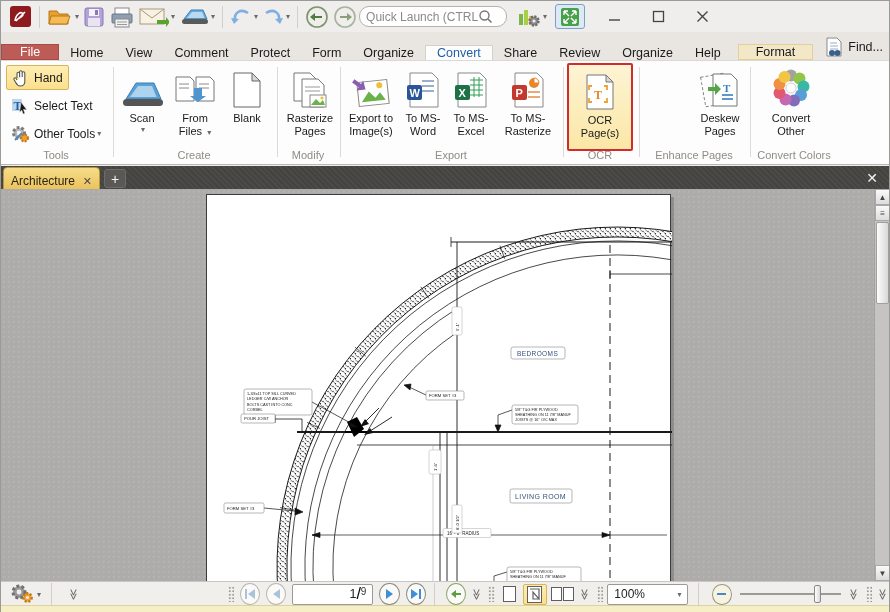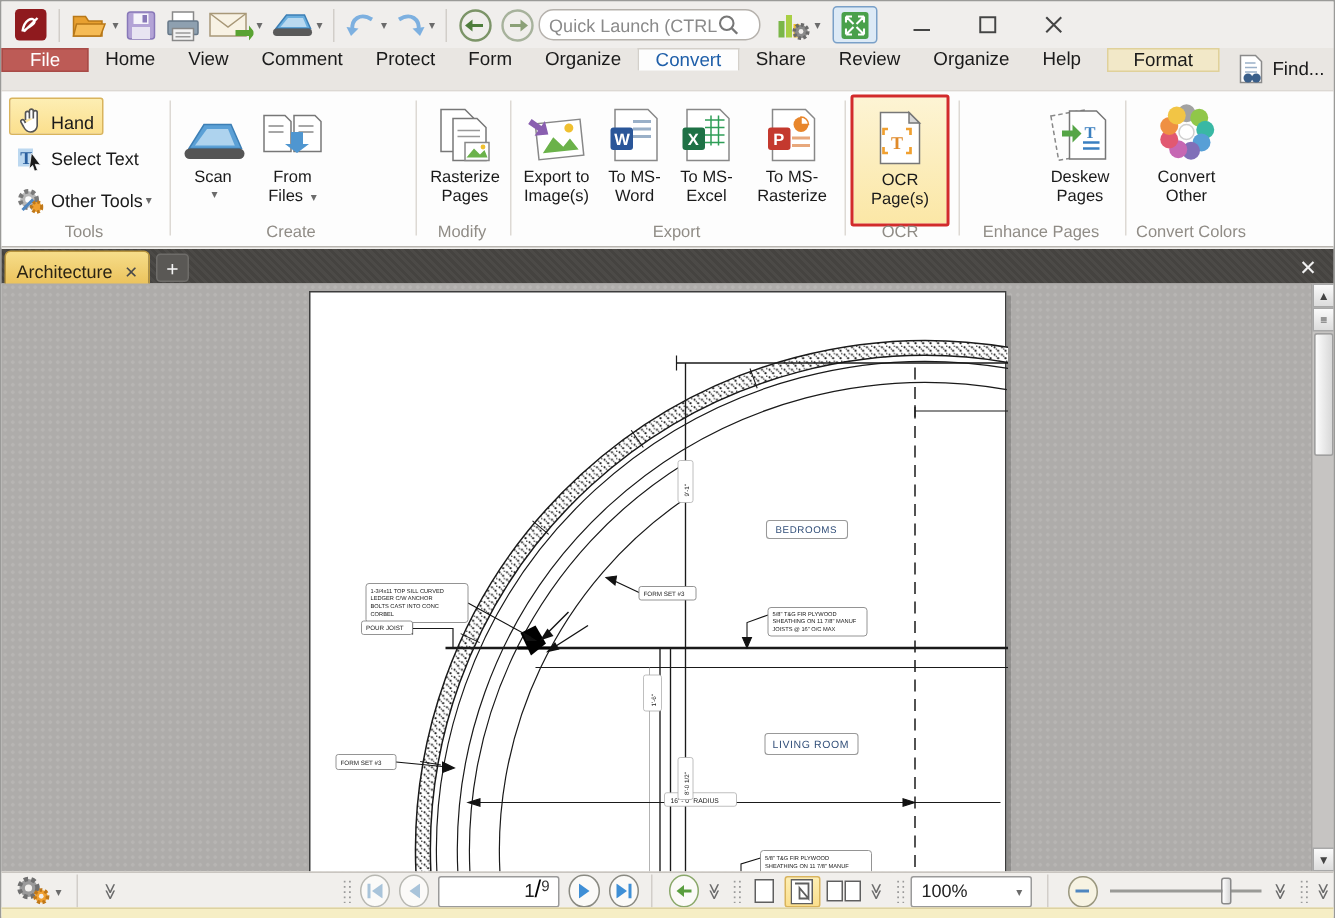--- a/index.html
+++ b/index.html
@@ -11,21 +11,21 @@
   .tb-btn { display:flex; align-items:center; justify-content:center; height:26px; border-radius:3px; padding:0 2px; }
   .tb-sep { width:1px; height:22px; background:#d2cec9; margin:0 5px; }
   .caret { font-size:8px; color:#6b6b6b; margin-left:2px; }
   .win-title { font-size:13px; color:#333; margin:0 10px 0 8px; white-space:nowrap; }
   .ql-box { display:flex; align-items:center; width:148px; height:21px; border:1px solid #b5b1ac; border-radius:10px; background:#fff; padding:0 6px; }
   .ql-box input { border:none; outline:none; width:112px; font-size:12px; color:#444; background:transparent; font-family:"Liberation Sans",sans-serif; }
   .ql-box input::placeholder { color:#8a8a8a; }
   .sys { width:30px; height:24px; display:flex; align-items:center; justify-content:center; color:#444; }
 
   
-  .tabrow { position:absolute; left:0; top:31px; width:100%; height:29px; background:#e9e6e2; display:flex; align-items:flex-start; border-bottom:1px solid #dcd8d3; }
+  .tabrow { position:absolute; left:0; top:31px; width:100%; height:29px; background:#e9e6e2; display:flex; align-items:flex-end; border-bottom:1px solid #dcd8d3; }
   .rtab { display:flex; align-items:center; padding:0 11px; font-size:12.5px; color:#1a1a1a; cursor:default; }
   .rtab.file { background:#bd5b56; color:#fff; padding:0 18px; border:1px solid #a84b47; }
   .rtab.sel { background:#fdfdfd; color:#1f5fa9; border:1px solid #d4d0ca; border-bottom:none; }
   .rtab.fmt { background:#f2e8c8; border:1px solid #e0d19a; margin-left:6px; padding:0 17px; }
   .findgrp { margin-left:auto; display:flex; align-items:center; }
   .find-btn { display:flex; align-items:center; font-size:12.5px; color:#1a1a1a; padding:0 6px; height:27px; }
 
   
   .ribbon { position:absolute; left:0; top:60px; width:100%; height:104px; background:#fdfdfd; border-bottom:1px solid #b9b5b0; }
   .rsep { position:absolute; top:6px; width:1px; height:90px; background:#ddd9d4; }
@@ -228,21 +228,21 @@
             <circle cx="14.5" cy="17" r="3" fill="#3a5f8a"></circle>
           </svg>
         <span style="margin-left:3px;">Find...</span>
       </span>
 
     </span>
   </div>
 
   <div class="ribbon">
 
-    <div class="smbtn active" style="left:5px;top:4px;align-items:flex-end;">
+    <div class="smbtn active" style="left:5px;top:4px;">
       <svg width="17" height="18">
           <path d="M5 9 V4.5 a1.3 1.3 0 0 1 2.6 0 V8 M7.6 8 V3 a1.3 1.3 0 0 1 2.6 0 V8 M10.2 8 V4 a1.3 1.3 0 0 1 2.6 0 V9 L12.8 13 a4.5 4.5 0 0 1 -4.5 4 c-2.5 0 -3.6 -1.5 -4.6 -3.5 L2 10.5 a1.2 1.2 0 0 1 2.2 -1 L5 11" fill="#fff" stroke="#555" stroke-width="1.1"></path>
         </svg>
       <span class="lbl">Hand</span>
     </div>
     <div class="smbtn" style="left:5px;top:32px;">
       <svg width="18" height="16">
           <rect x="1" y="1" width="10" height="12" fill="#bcd8f0"></rect>
           <text x="2.5" y="11.5" font-size="12" font-weight="bold" fill="#2a5f9e" font-family="Liberation Serif,serif">T</text>
           <polygon points="10,4 16,12 12.5,11.5 14,15.5 12,16 10.8,12.3 8.5,14.5" fill="#1a1a1a" stroke="#fff" stroke-width="0.5"></polygon>
@@ -279,20 +279,29 @@
             <path d="M2 4 h14 l4 4 v20 h-18 z" fill="#fff" stroke="#777"></path>
             <path d="M22 4 h14 l4 4 v20 h-18 z" fill="#fff" stroke="#777"></path>
             <line x1="5" y1="11" x2="15" y2="11" stroke="#8a8a8a"></line>
             <line x1="5" y1="15" x2="15" y2="15" stroke="#8a8a8a"></line>
             <line x1="25" y1="11" x2="35" y2="11" stroke="#8a8a8a"></line>
             <line x1="25" y1="15" x2="35" y2="15" stroke="#8a8a8a"></line>
             <polygon points="17,18 25,18 25,14 31,22 25,30 25,26 17,26" fill="#4f96d0" transform="rotate(90 24 22)"></polygon>
           </svg>
         </span>
       <span class="bl"><span>From</span><br><span>Files</span> <span class="caret">▾</span></span>
+    </div>
+    <div class="bigbtn" style="left:222px;width:48px;">
+      <span class="bicon">
+          <svg width="30" height="38">
+            <path d="M2 2 h18 l8 8 v26 h-26 z" fill="#fff" stroke="#666"></path>
+            <path d="M20 2 l8 8 h-8 z" fill="#d8d8d8" stroke="#666"></path>
+          </svg>
+        </span>
+      <span class="bl">Blank</span>
     </div>
     <div class="gcap" style="left:112px;width:162px;">Create</div>
     <div class="rsep" style="left:276px;"></div>
 
     <div class="bigbtn" style="left:280px;width:58px;">
       <span class="bicon">
           <svg width="40" height="38">
             <path d="M4 2 h16 l6 6 v22 h-22 z" fill="#fff" stroke="#777"></path>
             <path d="M12 8 h16 l6 6 v22 h-22 z" fill="#fff" stroke="#777"></path>
             <line x1="15" y1="16" x2="30" y2="16" stroke="#999"></line>

